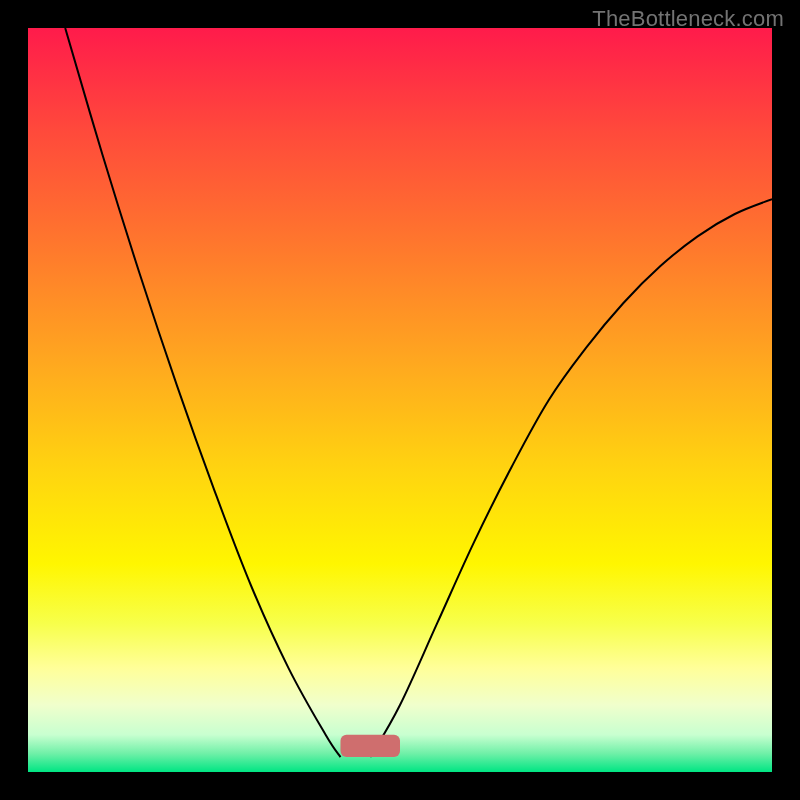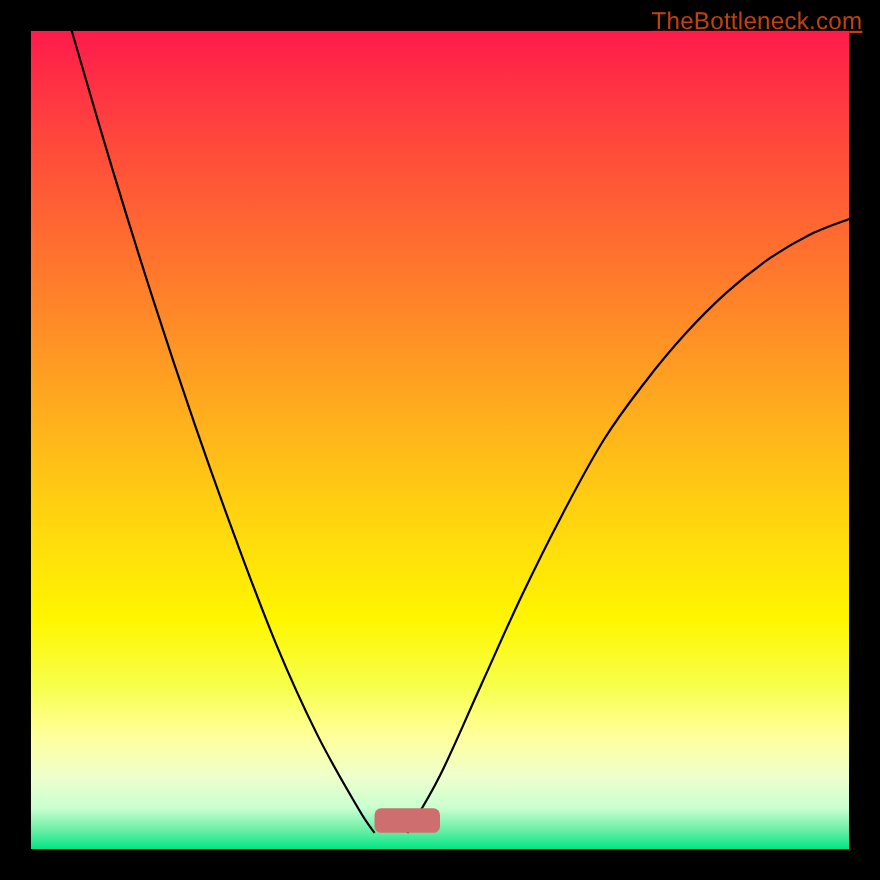--- a/index.html
+++ b/index.html
@@ -14,26 +14,25 @@
   .outer-frame {
     position: relative;
     width: 800px;
     height: 800px;
     background: #000;
   }
   .watermark {
     position: absolute;
     top: 6px;
     right: 16px;
-    color: #c2410c;
+    color: #737373;
     font-size: 22px;
     font-weight: 500;
     letter-spacing: 0.2px;
     user-select: none;
-    text-decoration: underline;
   }
   .plot-box {
     position: absolute;
     left: 28px;
     top: 28px;
     width: 744px;
     height: 744px;
     background: #000;
   }
   .plot-svg {

